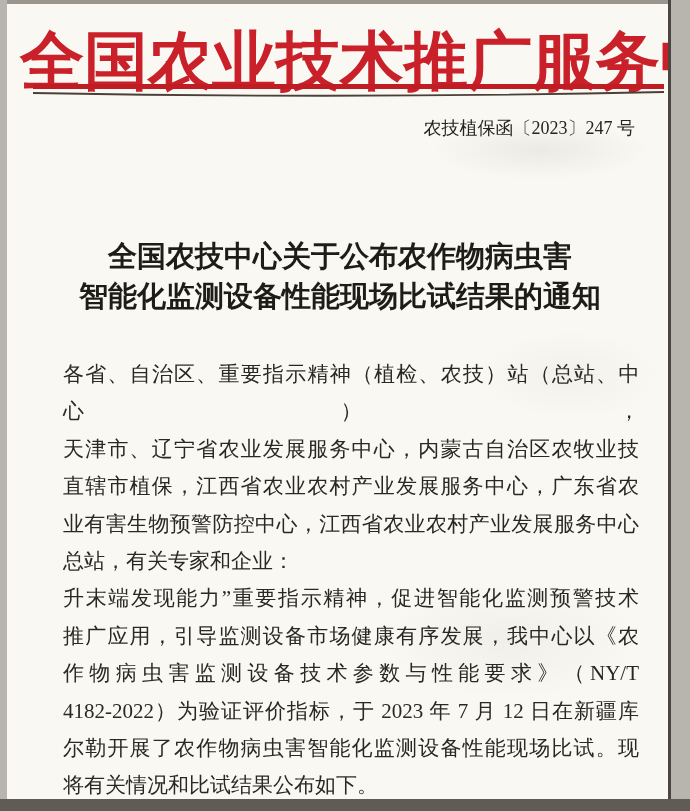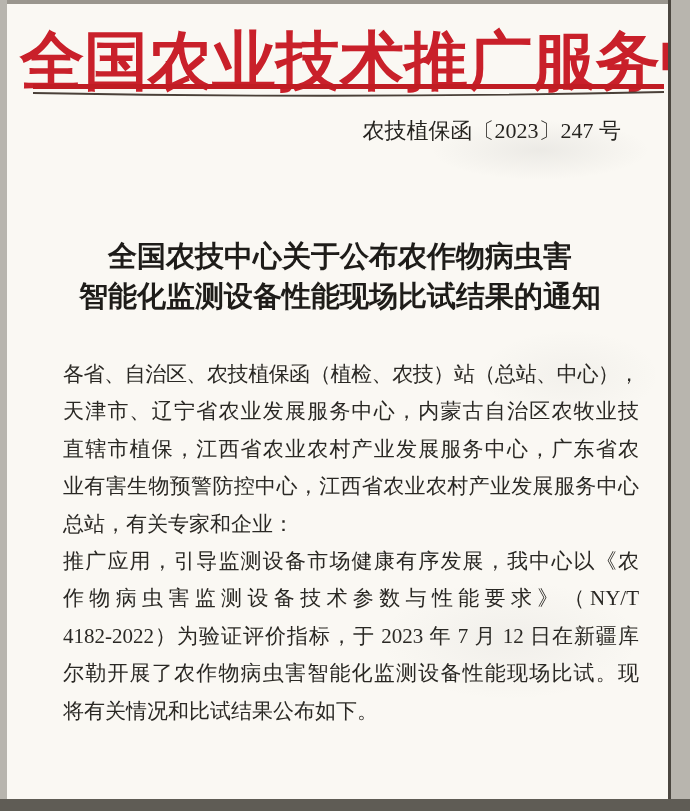--- a/index.html
+++ b/index.html
@@ -26,22 +26,22 @@
   .letterhead{
     position:absolute;left:20px;right:30px;top:18px;z-index:2;
     text-align:center;font-size:64px;font-weight:700;
     letter-spacing:0px;white-space:nowrap;
   }
   .rule-red{position:absolute;left:33px;right:26px;top:84px;height:5px;z-index:2;}
   .rule-thin{position:absolute;left:33px;right:26px;top:90px;height:10px;z-index:2;}
   .rule-thin svg{display:block;width:100%;height:100%;}
 
   .doc-number{
-    position:absolute;right:69px;top:116px;z-index:2;
-    font-size:22px;color:#262420;white-space:nowrap;
+    position:absolute;right:55px;top:116px;z-index:2;
+    font-size:18px;color:#262420;white-space:nowrap;
   }
 
   .doc-title{
     position:absolute;left:30px;right:40px;top:236px;z-index:2;
     text-align:center;font-size:29px;font-weight:700;color:#1e1c19;
     line-height:40px;
   }
 
   .body-text{
     position:absolute;left:63px;top:356px;width:576px;z-index:2;
@@ -74,23 +74,24 @@
 </div>
 
 <div class="doc-number">农技植保函〔2023〕247 号</div>
 
 <div class="doc-title">
   <div>全国农技中心关于公布农作物病虫害</div>
   <div>智能化监测设备性能现场比试结果的通知</div>
 </div>
 
 <div class="body-text">
-  <div class="line fill squeeze">各省、自治区、农技植保函（植检、农技）站（总站、中心），</div>
+  <div class="line fill squeeze">各省、自治区、重要指示精神（植检、农技）站（总站、中心），</div>
   <div class="line fill">天津市、辽宁省农业发展服务中心，内蒙古自治区农牧业技</div>
   <div class="line fill">直辖市植保，江西省农业农村产业发展服务中心，广东省农</div>
   <div class="line fill">业有害生物预警防控中心，江西省农业农村产业发展服务中心</div>
   <div class="line">总站，有关专家和企业：</div>
+  <div class="line fill">升末端发现能力”重要指示精神，促进智能化监测预警技术</div>
   <div class="line fill">推广应用，引导监测设备市场健康有序发展，我中心以《农</div>
   <div class="line fill">作物病虫害监测设备技术参数与性能要求》（NY/T</div>
   <div class="line fill">4182-2022）为验证评价指标，于 2023 年 7 月 12 日在新疆库</div>
   <div class="line fill">尔勒开展了农作物病虫害智能化监测设备性能现场比试。现</div>
   <div class="line">将有关情况和比试结果公布如下。</div>
 </div>
 
 </body></html>

